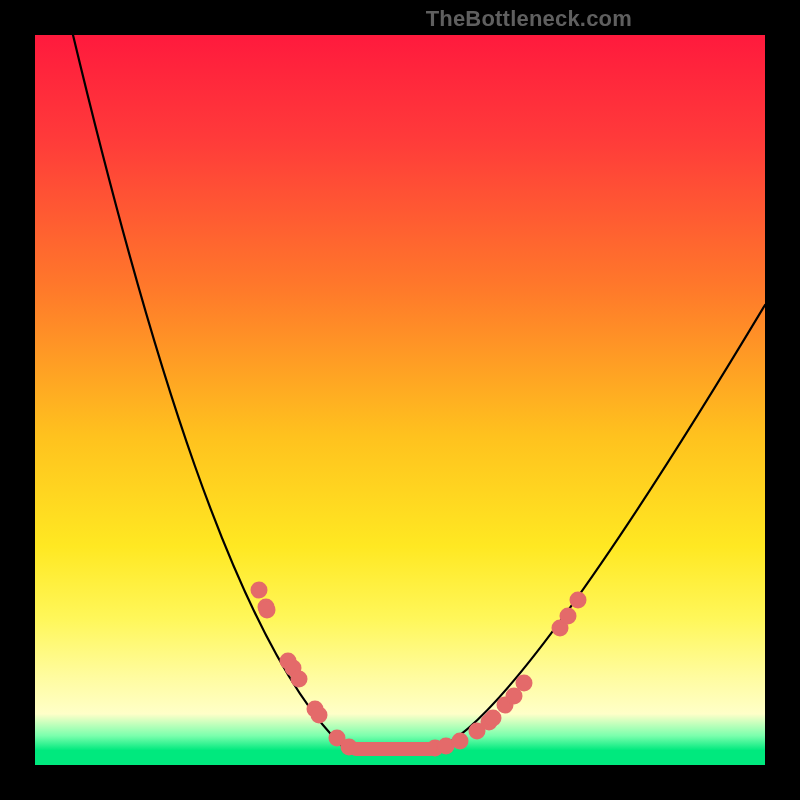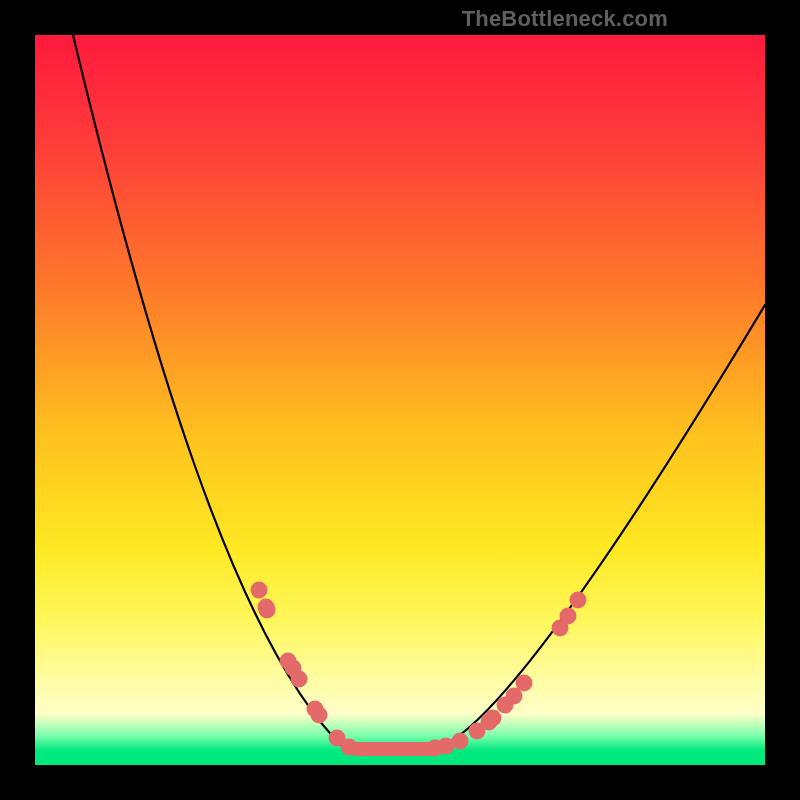--- a/index.html
+++ b/index.html
@@ -10,21 +10,20 @@
     background: #000;
     overflow: hidden;
   }
   .frame {
     position: absolute;
     left: 0;
     top: 0;
     width: 644px;
     height: 800px;
     background: #000;
-    padding-left: 36px;
   }
   .plot-area {
     position: absolute;
     left: 35px;
     top: 35px;
     width: 730px;
     height: 730px;
     
     background: linear-gradient(
       to bottom,

